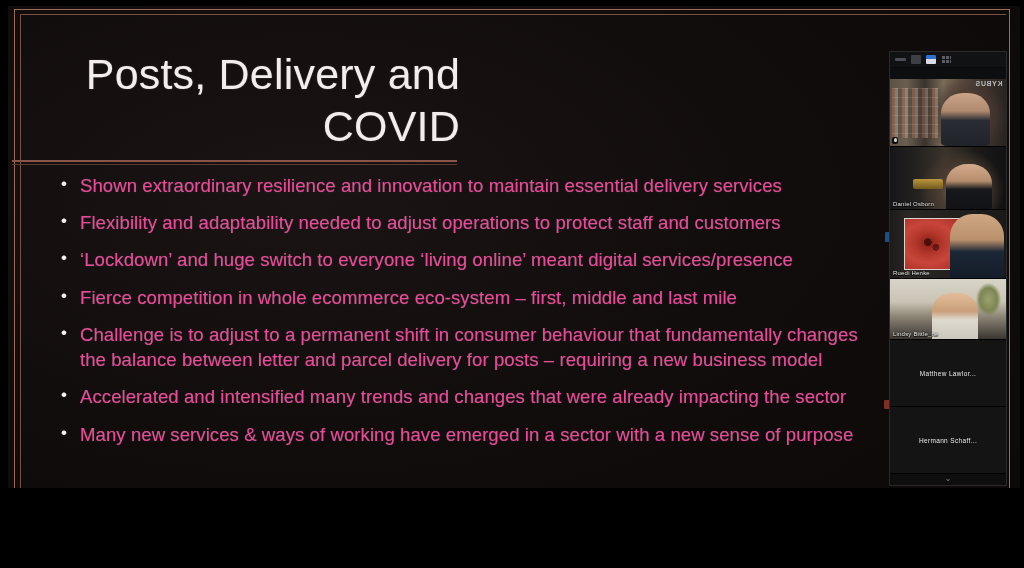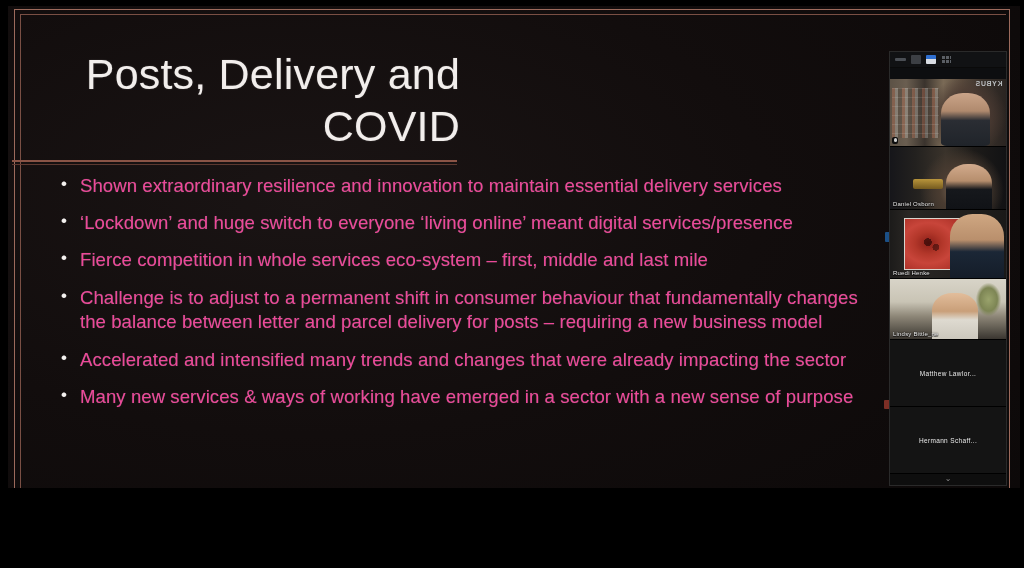--- a/index.html
+++ b/index.html
@@ -410,22 +410,23 @@
 
     <div class="title-block">
       <div class="slide-title">Posts, Delivery and
 COVID</div>
     </div>
     <div class="title-rule"></div>
     <div class="title-rule-2"></div>
 
     <div class="bullets">
       <div class="bullet">Shown extraordinary resilience and innovation to maintain essential delivery services</div>
+      <div class="bullet">Flexibility and adaptability needed to adjust operations to protect staff and customers</div>
       <div class="bullet">‘Lockdown’ and huge switch to everyone ‘living online’ meant digital services/presence</div>
-      <div class="bullet">Fierce competition in whole services eco-system – first, middle and last mile</div>
+      <div class="bullet">Fierce competition in whole ecommerce eco-system – first, middle and last mile</div>
       <div class="bullet two-line">Challenge is to adjust to a permanent shift in consumer behaviour that fundamentally changes
 the balance between letter and parcel delivery for posts – requiring a new business model</div>
       <div class="bullet">Accelerated and intensified many trends and changes that were already impacting the sector</div>
       <div class="bullet">Many new services &amp; ways of working have emerged in a sector with a new sense of purpose</div>
     </div>
   </div>
 
   <div class="edge-top"></div>
   <div class="edge-bottom"></div>
   <div class="edge-left"></div>

